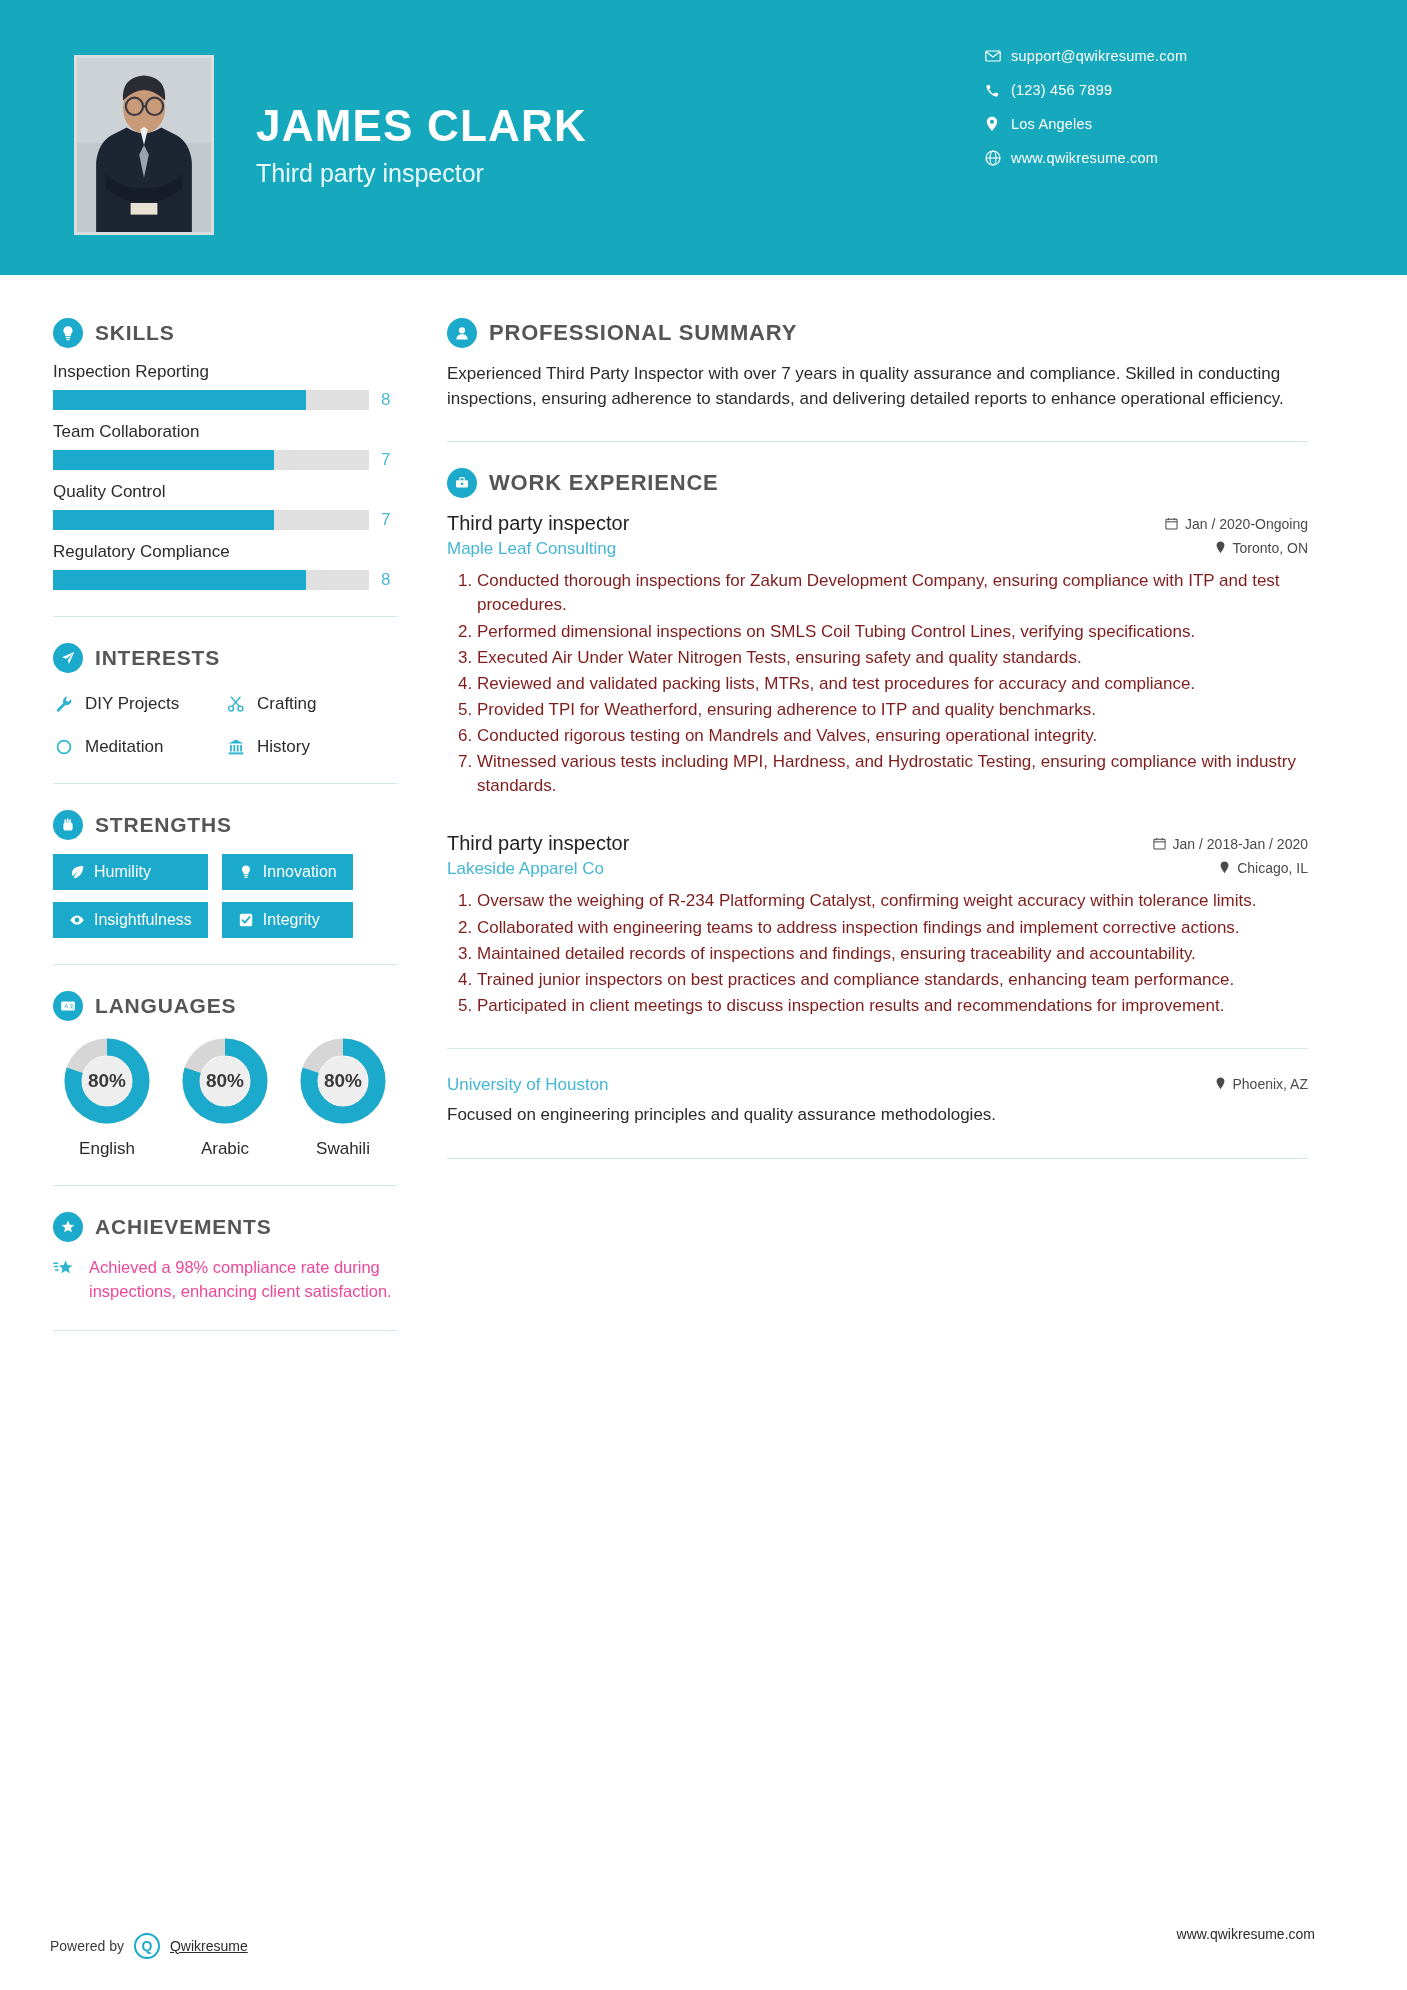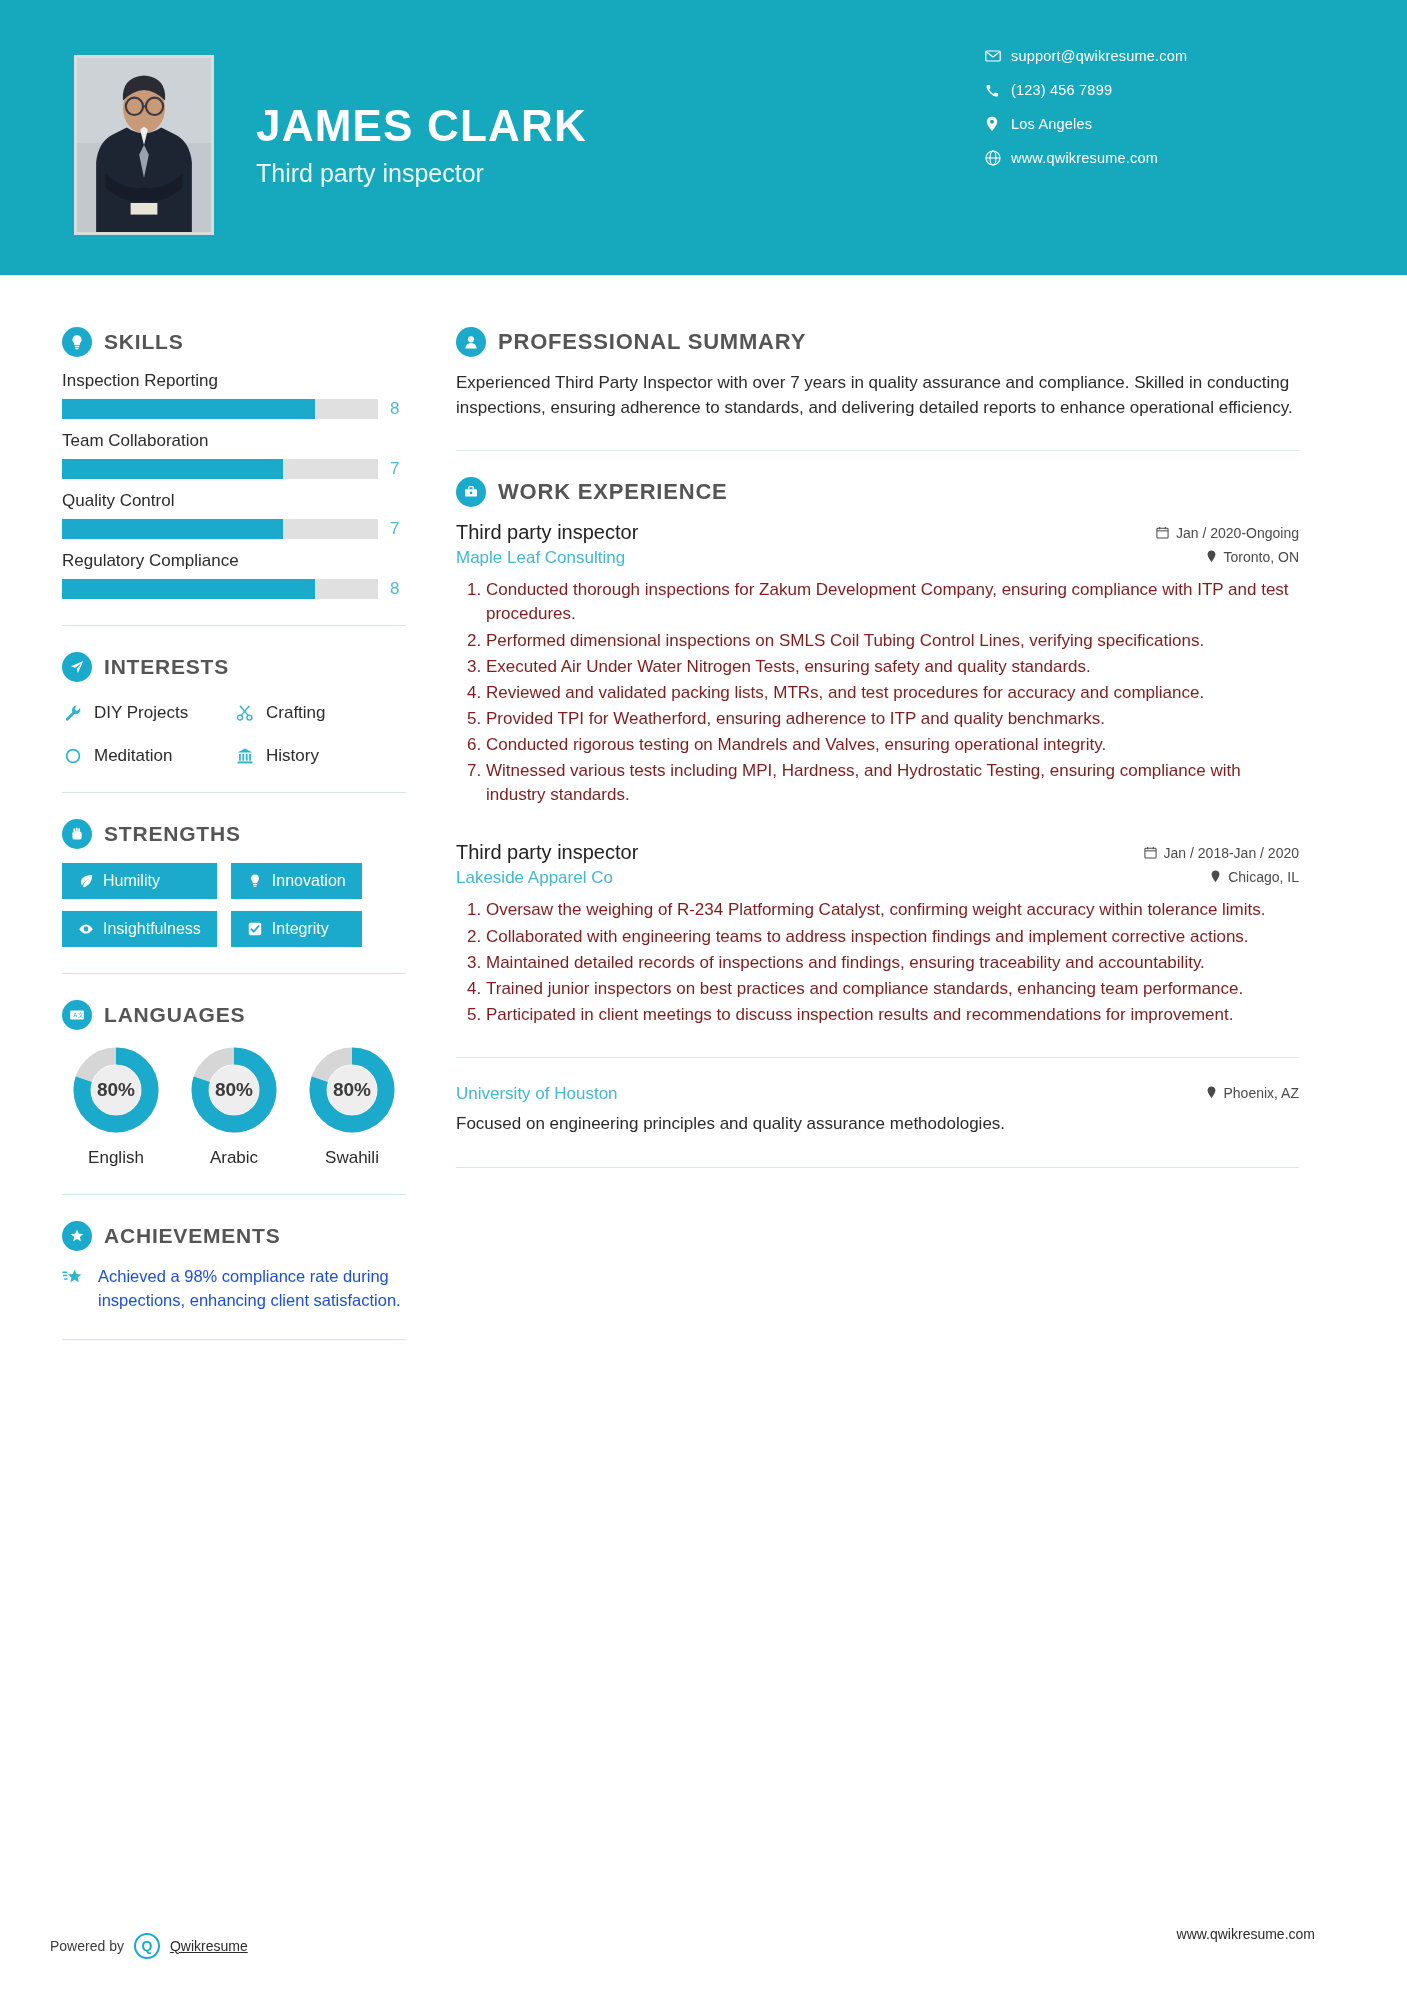--- a/index.html
+++ b/index.html
@@ -75,21 +75,21 @@
     align-items: center;
     justify-content: flex-start;
     color: #fff;
   }
   .contact-row .ci svg { display:block; }
   .contact-txt { letter-spacing: .2px; }
 
   
   .body {
     display: flex;
-    padding: 16px;
+    padding: 7px;
     height: 1715px;
   }
   .sidebar {
     width: 430px;
     flex: 0 0 430px;
     padding: 36px 40px 0 46px;
   }
   .main {
     flex: 1 1 auto;
     padding: 36px 92px 0 10px;
@@ -213,21 +213,21 @@
     color: #2b2b2b;
   }
 
   
   .ach-item {
     display: flex;
     gap: 12px;
     margin-top: 4px;
   }
   .ach-icon { flex:0 0 24px; color:#2fb5d0; padding-top:3px; }
-  .ach-text { font-size: 16.5px; line-height: 1.45; color: #1d4ed8; }
+  .ach-text { font-size: 16.5px; line-height: 1.45; color: #ec4899; }
 
   
   .summary-text {
     font-size: 17px;
     line-height: 1.45;
     color: #2b2b2b;
   }
   .job { margin-bottom: 4px; }
   .job + .job { margin-top: 34px; }
   .job-head {

